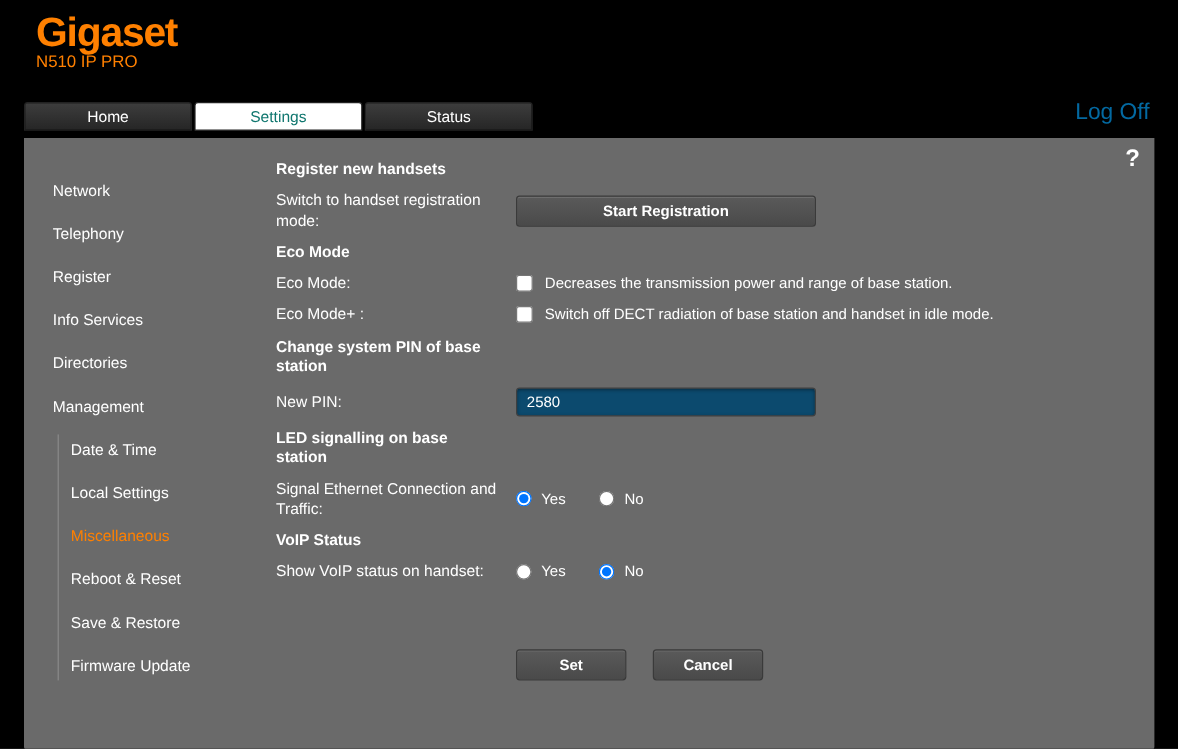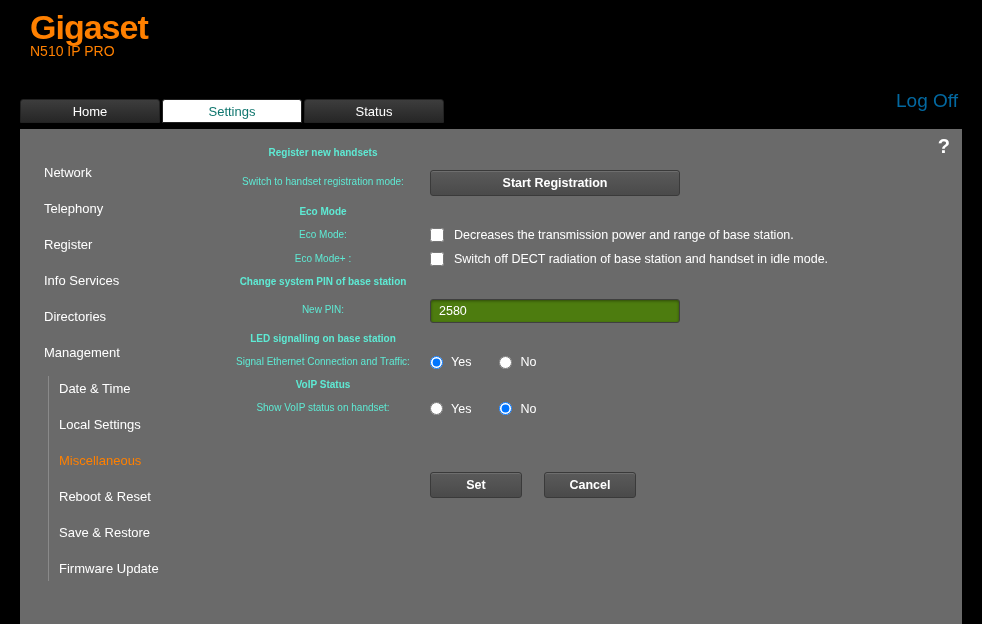--- a/index.html
+++ b/index.html
@@ -34,21 +34,21 @@
   }
   .topbar {
     display: flex;
     align-items: center;
     padding: 0 20px;
     margin-bottom: 6px;
   }
   .tabs {
     display: flex;
     gap: 2px;
-    margin-top: 20px;
+    margin-top: 6px;
   }
   .tab {
     width: 140px;
     height: 24px;
     background: linear-gradient(#3d3d3d,#262626);
     color: #fff;
     text-align: center;
     line-height: 24px;
     font-size: 13px;
     border-radius: 3px 3px 0 0;
@@ -108,24 +108,24 @@
     flex: 1;
     padding: 18px 24px 20px 0;
   }
   .row {
     display: flex;
     align-items: center;
     margin-bottom: 10px;
   }
   .label-col {
     width: 200px;
-    text-align: center;
+    text-align: left;
     padding-right: 14px;
-    font-size: 10px;
-    color: #5eead4;
+    font-size: 13px;
+    color: #ffffff;
     line-height: 1.25;
   }
   .label-col.heading {
     font-weight: bold;
   }
   .field-col {
     flex: 1;
     display: flex;
     align-items: center;
     gap: 10px;
@@ -139,21 +139,21 @@
     font-size: 12.5px;
     height: 26px;
     border-radius: 3px;
     cursor: pointer;
     padding: 0 18px;
     box-shadow: inset 0 1px 0 rgba(255,255,255,0.12);
   }
   .btn.wide { width: 250px; }
   .btn.std { width: 92px; font-weight: bold; }
   input[type="text"] {
-    background: #4d7c0f;
+    background: #0c4a6e;
     border: 1px solid #3f3f3f;
     color: #fff;
     height: 24px;
     width: 250px;
     padding: 0 8px;
     border-radius: 3px;
     font-size: 12.5px;
     box-shadow: inset 0 1px 3px rgba(0,0,0,0.4);
   }
   input[type="checkbox"] {

